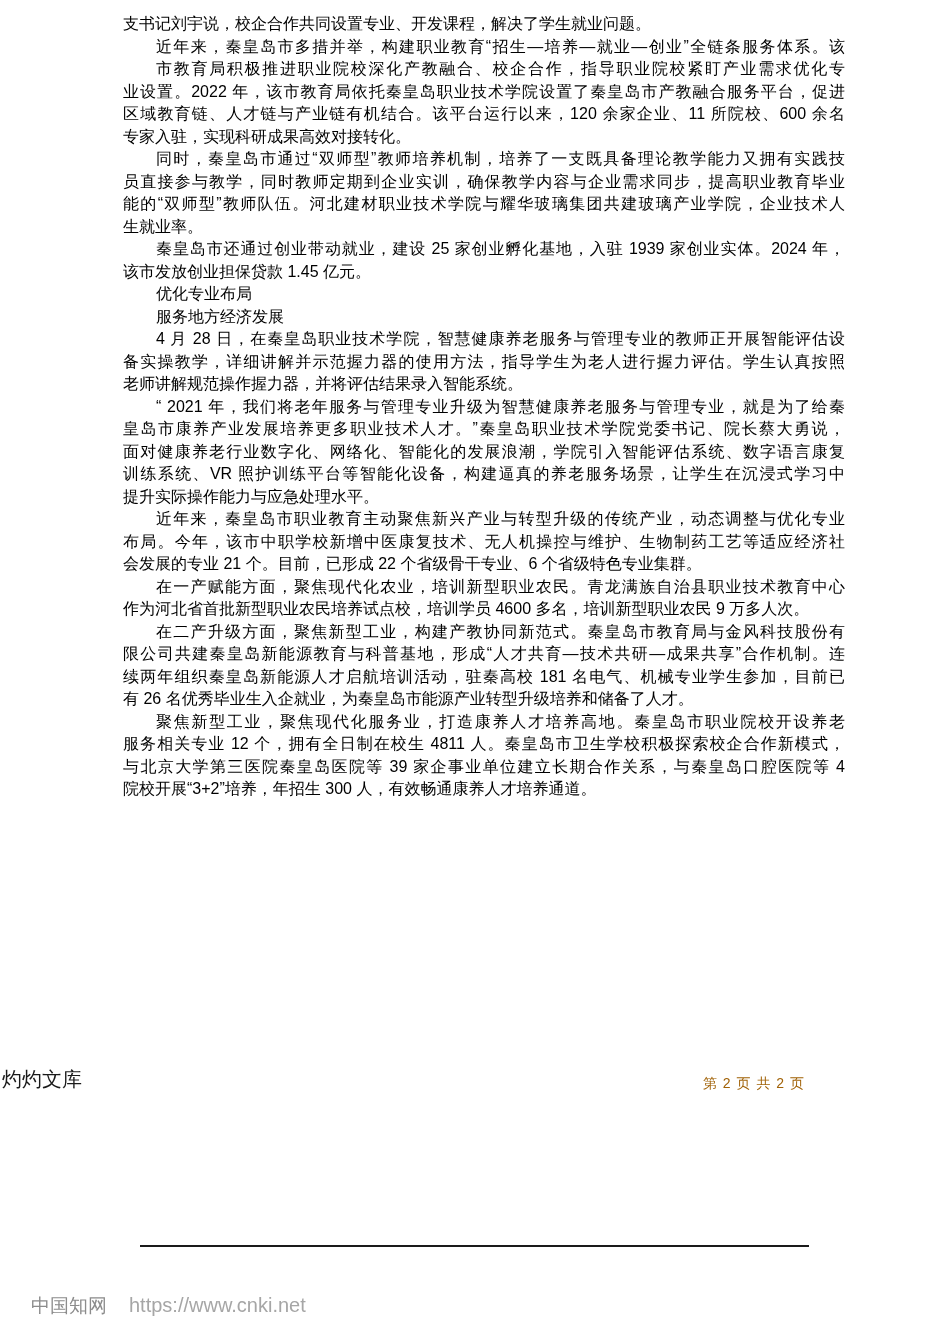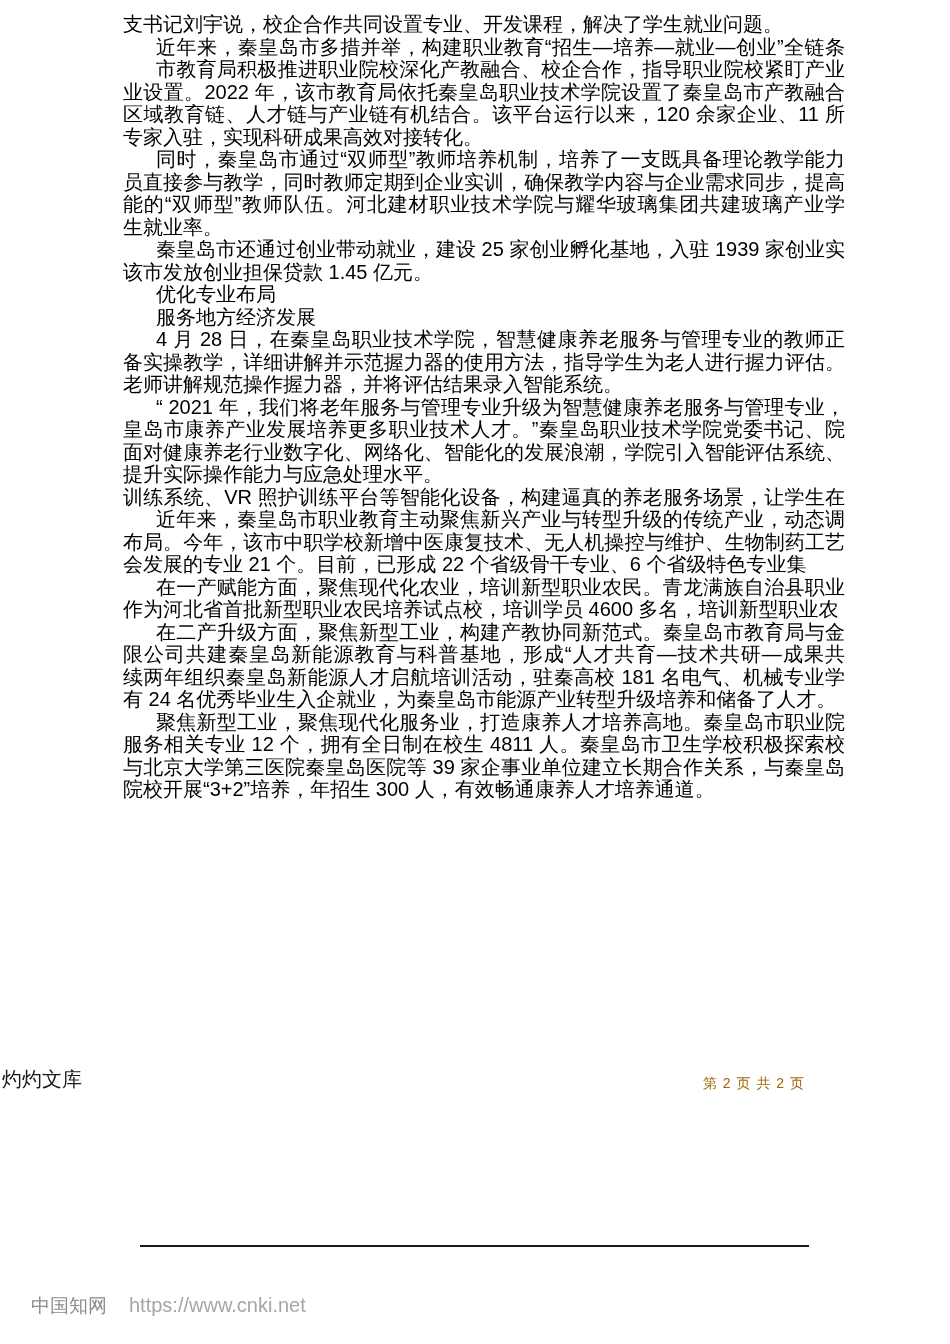--- a/index.html
+++ b/index.html
@@ -14,21 +14,21 @@
     background: #ffffff;
     overflow: hidden;
     font-family: "Liberation Sans", sans-serif;
   }
   .doc-text {
     position: absolute;
     left: 123px;
     top: 13px;
     width: 722px;
     color: #000000;
-    font-size: 20px;
+    font-size: 16px;
     line-height: 22.5px;
   }
   .line {
     height: 22.5px;
     overflow: hidden;
   }
   .line.indent {
     padding-left: 33px;
   }
   .line.justify {
@@ -88,31 +88,31 @@
       <div class="line indent justify">秦皇岛市还通过创业带动就业，建设 25 家创业孵化基地，入驻 1939 家创业实体。2024 年，</div>
       <div class="line">该市发放创业担保贷款 1.45 亿元。</div>
       <div class="line indent">优化专业布局</div>
       <div class="line indent">服务地方经济发展</div>
       <div class="line indent justify">4 月 28 日，在秦皇岛职业技术学院，智慧健康养老服务与管理专业的教师正开展智能评估设</div>
       <div class="line justify">备实操教学，详细讲解并示范握力器的使用方法，指导学生为老人进行握力评估。学生认真按照</div>
       <div class="line">老师讲解规范操作握力器，并将评估结果录入智能系统。</div>
       <div class="line indent justify">“ 2021 年，我们将老年服务与管理专业升级为智慧健康养老服务与管理专业，就是为了给秦</div>
       <div class="line justify">皇岛市康养产业发展培养更多职业技术人才。”秦皇岛职业技术学院党委书记、院长蔡大勇说，</div>
       <div class="line justify">面对健康养老行业数字化、网络化、智能化的发展浪潮，学院引入智能评估系统、数字语言康复</div>
+      <div class="line justify">训练系统、VR 照护训练平台等智能化设备，构建逼真的养老服务场景，让学生在沉浸式学习中</div>
       <div class="line">提升实际操作能力与应急处理水平。</div>
-      <div class="line justify">训练系统、VR 照护训练平台等智能化设备，构建逼真的养老服务场景，让学生在沉浸式学习中</div>
       <div class="line indent justify">近年来，秦皇岛市职业教育主动聚焦新兴产业与转型升级的传统产业，动态调整与优化专业</div>
       <div class="line justify">布局。今年，该市中职学校新增中医康复技术、无人机操控与维护、生物制药工艺等适应经济社</div>
       <div class="line">会发展的专业 21 个。目前，已形成 22 个省级骨干专业、6 个省级特色专业集群。</div>
       <div class="line indent justify">在一产赋能方面，聚焦现代化农业，培训新型职业农民。青龙满族自治县职业技术教育中心</div>
       <div class="line">作为河北省首批新型职业农民培养试点校，培训学员 4600 多名，培训新型职业农民 9 万多人次。</div>
       <div class="line indent justify">在二产升级方面，聚焦新型工业，构建产教协同新范式。秦皇岛市教育局与金风科技股份有</div>
       <div class="line justify">限公司共建秦皇岛新能源教育与科普基地，形成“人才共育—技术共研—成果共享”合作机制。连</div>
       <div class="line justify">续两年组织秦皇岛新能源人才启航培训活动，驻秦高校 181 名电气、机械专业学生参加，目前已</div>
-      <div class="line">有 24 名优秀毕业生入企就业，为秦皇岛市能源产业转型升级培养和储备了人才。</div>
+      <div class="line">有 26 名优秀毕业生入企就业，为秦皇岛市能源产业转型升级培养和储备了人才。</div>
       <div class="line indent justify">聚焦新型工业，聚焦现代化服务业，打造康养人才培养高地。秦皇岛市职业院校开设养老</div>
       <div class="line justify">服务相关专业 12 个，拥有全日制在校生 4811 人。秦皇岛市卫生学校积极探索校企合作新模式，</div>
       <div class="line justify">与北京大学第三医院秦皇岛医院等 39 家企事业单位建立长期合作关系，与秦皇岛口腔医院等 4</div>
       <div class="line">院校开展“3+2”培养，年招生 300 人，有效畅通康养人才培养通道。</div>
     </div>
 
   <div class="page-indicator">第 2 页 共 2 页</div>
 
   <div class="watermark">灼灼文库</div>
 

